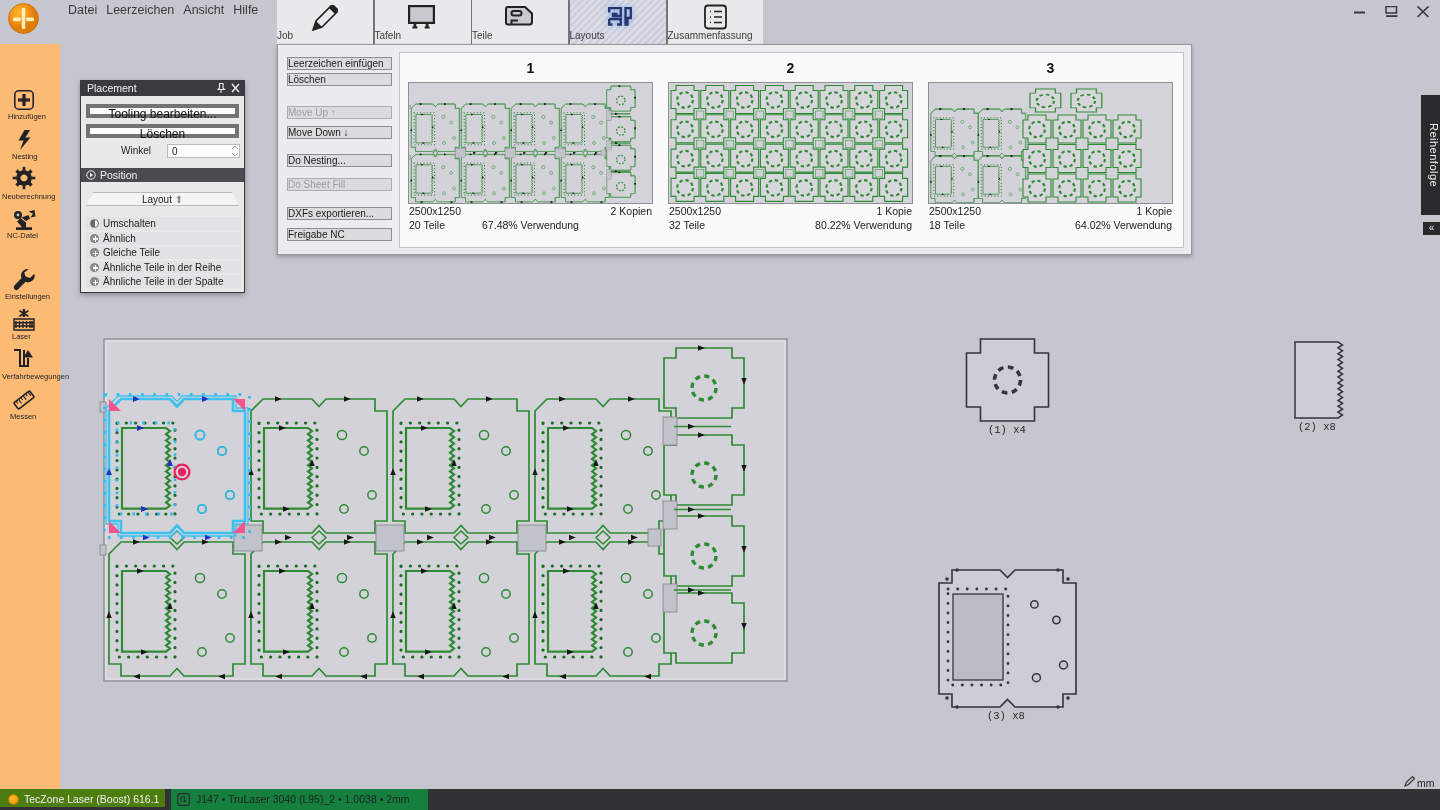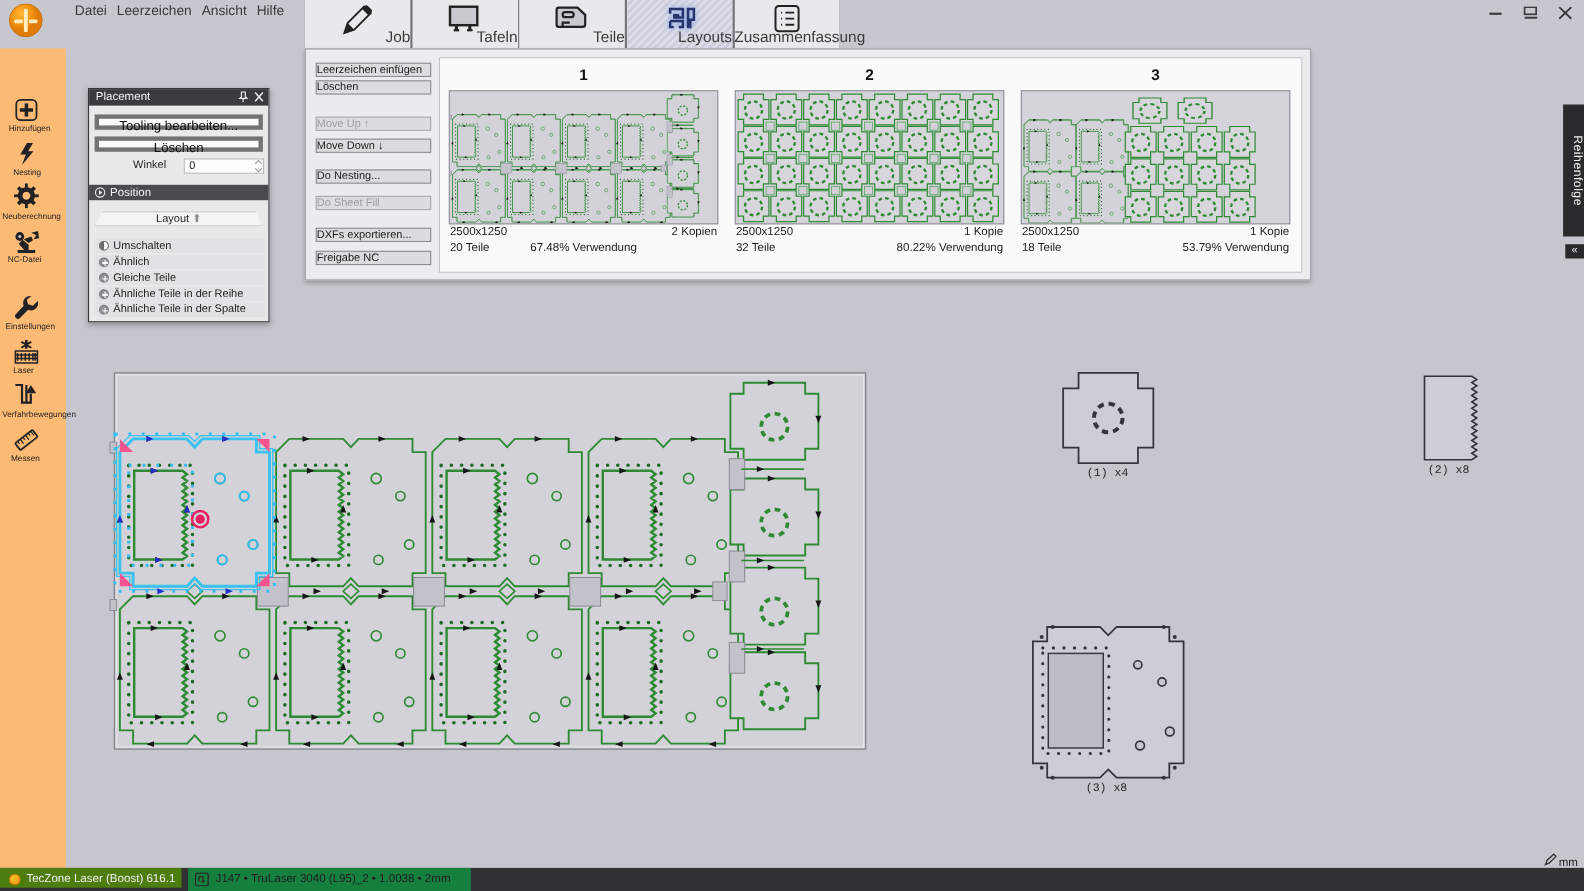--- a/index.html
+++ b/index.html
@@ -15,21 +15,21 @@
 .pbtn{position:absolute;left:9px;width:105px;height:13px;background:#dcdcde;border:1px solid #8c8c92;font-size:10px;color:#1a1a1a;text-align:left;line-height:11px}
 .pbtn.dis{color:#9d9da2;border-color:#ababb0}
 #placement{left:80px;top:80px;width:165px;height:213px;background:#e9e9ea;border:1px solid #3a3a3e;box-shadow:0 2px 5px rgba(0,0,0,.3)}
 .ptitle{position:absolute;left:0;top:0;width:100%;height:15px;background:#3b3b3f;color:#f2f2f2;font-size:10.5px;padding-left:6px;line-height:15px}
 .pibtn{position:absolute;left:5px;width:153px;height:14px;background:#fbfbfb;border:4px solid #737373;font-size:12px;color:#111;text-align:center;line-height:12px}
 .sect{position:absolute;left:0;width:100%;height:14px;background:#4a4a4f;color:#f2f2f2;font-size:10.5px;line-height:14px}
 .litem{position:absolute;left:5px;width:155px;height:13px;background:#e2e2e4;font-size:10px;color:#222;line-height:13px;padding-left:17px}
 #reihe{left:1421px;top:95px;width:19px;height:120px;background:#2a2a2c;color:#f0f0f0;font-size:11px;writing-mode:vertical-rl;text-align:center;letter-spacing:.5px}
 #collapse{left:1423px;top:222px;width:17px;height:13px;background:#2a2a2c;color:#eee;font-size:10px;text-align:center;line-height:12px}
 .tab{position:absolute;top:0;height:44px;background:#e9e9eb}
-.tab .lbl{position:absolute;bottom:3px;width:100%;text-align:right;font-size:14px;color:#3c3c3c}
+.tab .lbl{position:absolute;bottom:3px;width:100%;text-align:left;font-size:10px;color:#3c3c3c}
 .cap{position:absolute;font-size:10.5px;color:#1c1c1c}
 .num{position:absolute;font-size:14px;font-weight:bold;color:#111;text-align:center}
 .ic1,.ic2{position:absolute;left:4px;top:2px;width:9px;height:9px;border-radius:50%}
 .ic1{background:linear-gradient(90deg,#6a6a6a 50%,#fff 50%);border:1px solid #6a6a6a}
 .ic2{background:#8f8f94;border:1px solid #7a7a80}
 .ic2::before{content:"";position:absolute;left:1.6px;top:3.5px;width:5.8px;height:1.7px;background:#fff}
 .ic2::after{content:"";position:absolute;left:3.6px;top:1.5px;width:1.7px;height:5.8px;background:#fff}
 .pvbox{position:absolute;width:245px;height:121.5px;background:#d3d3d9;border:1px solid #8f8f97}
 </style></head>
 <body>
@@ -442,21 +442,21 @@
     <div class="cap" style="left:131px;top:160px;width:243px;text-align:right">2 Kopien</div>
   <div class="cap" style="left:131px;top:174px">20 Teile</div>
     <div class="cap" style="left:131px;top:174px;width:243px;text-align:center">67.48% Verwendung</div>
   <div class="cap" style="left:391px;top:160px">2500x1250</div>
     <div class="cap" style="left:391px;top:160px;width:243px;text-align:right">1 Kopie</div>
   <div class="cap" style="left:391px;top:174px">32 Teile</div>
     <div class="cap" style="left:391px;top:174px;width:243px;text-align:right">80.22% Verwendung</div>
   <div class="cap" style="left:651px;top:160px">2500x1250</div>
     <div class="cap" style="left:651px;top:160px;width:243px;text-align:right">1 Kopie</div>
   <div class="cap" style="left:651px;top:174px">18 Teile</div>
-    <div class="cap" style="left:651px;top:174px;width:243px;text-align:right">53.79% Verwendung</div>
+    <div class="cap" style="left:651px;top:174px;width:243px;text-align:right">64.02% Verwendung</div>
 </div>
 <div class="abs" id="placement">
   <div class="ptitle">Placement</div>
   <svg class="abs" style="right:3px;top:2px" width="26" height="11" viewBox="0 0 26 11">
     <path d="M4.5,0.5 L8,0.5 L8,5 L9.5,6.5 L3,6.5 L4.5,5 Z M6,6.5 L6,10" stroke="#eee" stroke-width="1.1" fill="none"></path>
     <path d="M17,1 L24,9 M24,1 L17,9" stroke="#eee" stroke-width="1.4"></path>
   </svg>
   <div class="pibtn" style="top:23px">Tooling bearbeiten...</div>
   <div class="pibtn" style="top:43px">Löschen</div>
   <div class="abs" style="left:40px;top:64px;font-size:10px;color:#222">Winkel</div>

